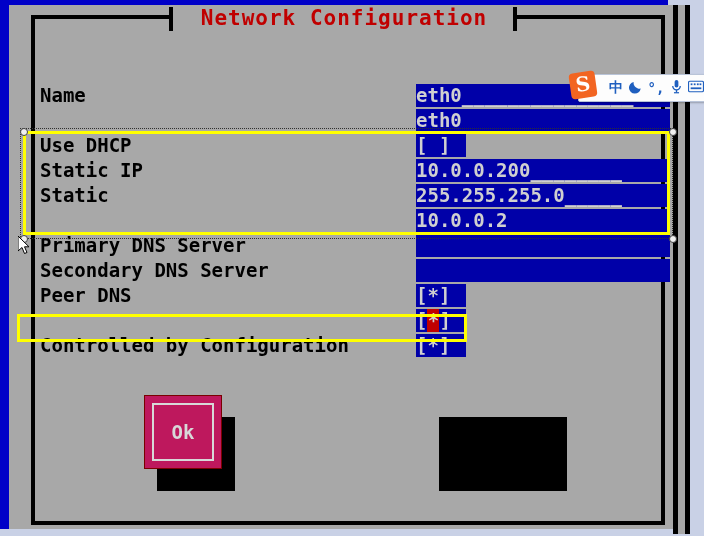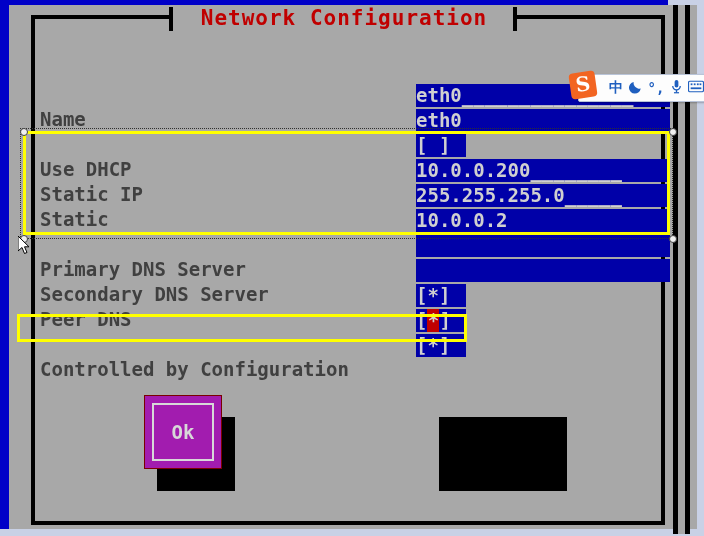--- a/index.html
+++ b/index.html
@@ -42,21 +42,20 @@
     width: 5px; height: 90px;
     background: #0000c8;
   }
 
   
   .console {
     position: absolute;
     left: 9px; top: 5px;
     width: 672px; height: 524px;
     background: #a8a8a8;
-    padding-left: 16px;
   }
 
   
   .console-edge {
     position: absolute;
     left: 664px; top: 0px;
     width: 5px; height: 529px;
     background: #000000;
   }
   .console-edge2 {
@@ -134,27 +133,26 @@
     width: 704px;
   }
   .row {
     position: relative;
     height: 25px;
   }
   .row .label {
     position: absolute;
     left: 31px;
     top: 0;
-    color: #404040;
+    color: #000000;
     font-size: 19px;
     font-weight: bold;
     line-height: 25px;
     white-space: nowrap;
     letter-spacing: 0px;
-    margin-top: 24px;
   }
   .row .value {
     position: absolute;
     left: 407px;
     top: 1px;
     height: 23px;
     background: #0000a8;
     color: #d0d0d0;
     font-size: 19px;
     font-weight: bold;
@@ -223,21 +221,21 @@
   .cursor {
     position: absolute;
     left: 9px;
     top: 231px;
     z-index: 20;
   }
 
   
   .btn {
     position: absolute;
-    background: #a21caf;
+    background: #be185d;
     border: 1px solid #7a0000;
     box-sizing: border-box;
     color: #d8d8d8;
     font-size: 19px;
     font-weight: bold;
     text-align: center;
     z-index: 6;
   }
   .btn .inner {
     position: absolute;

